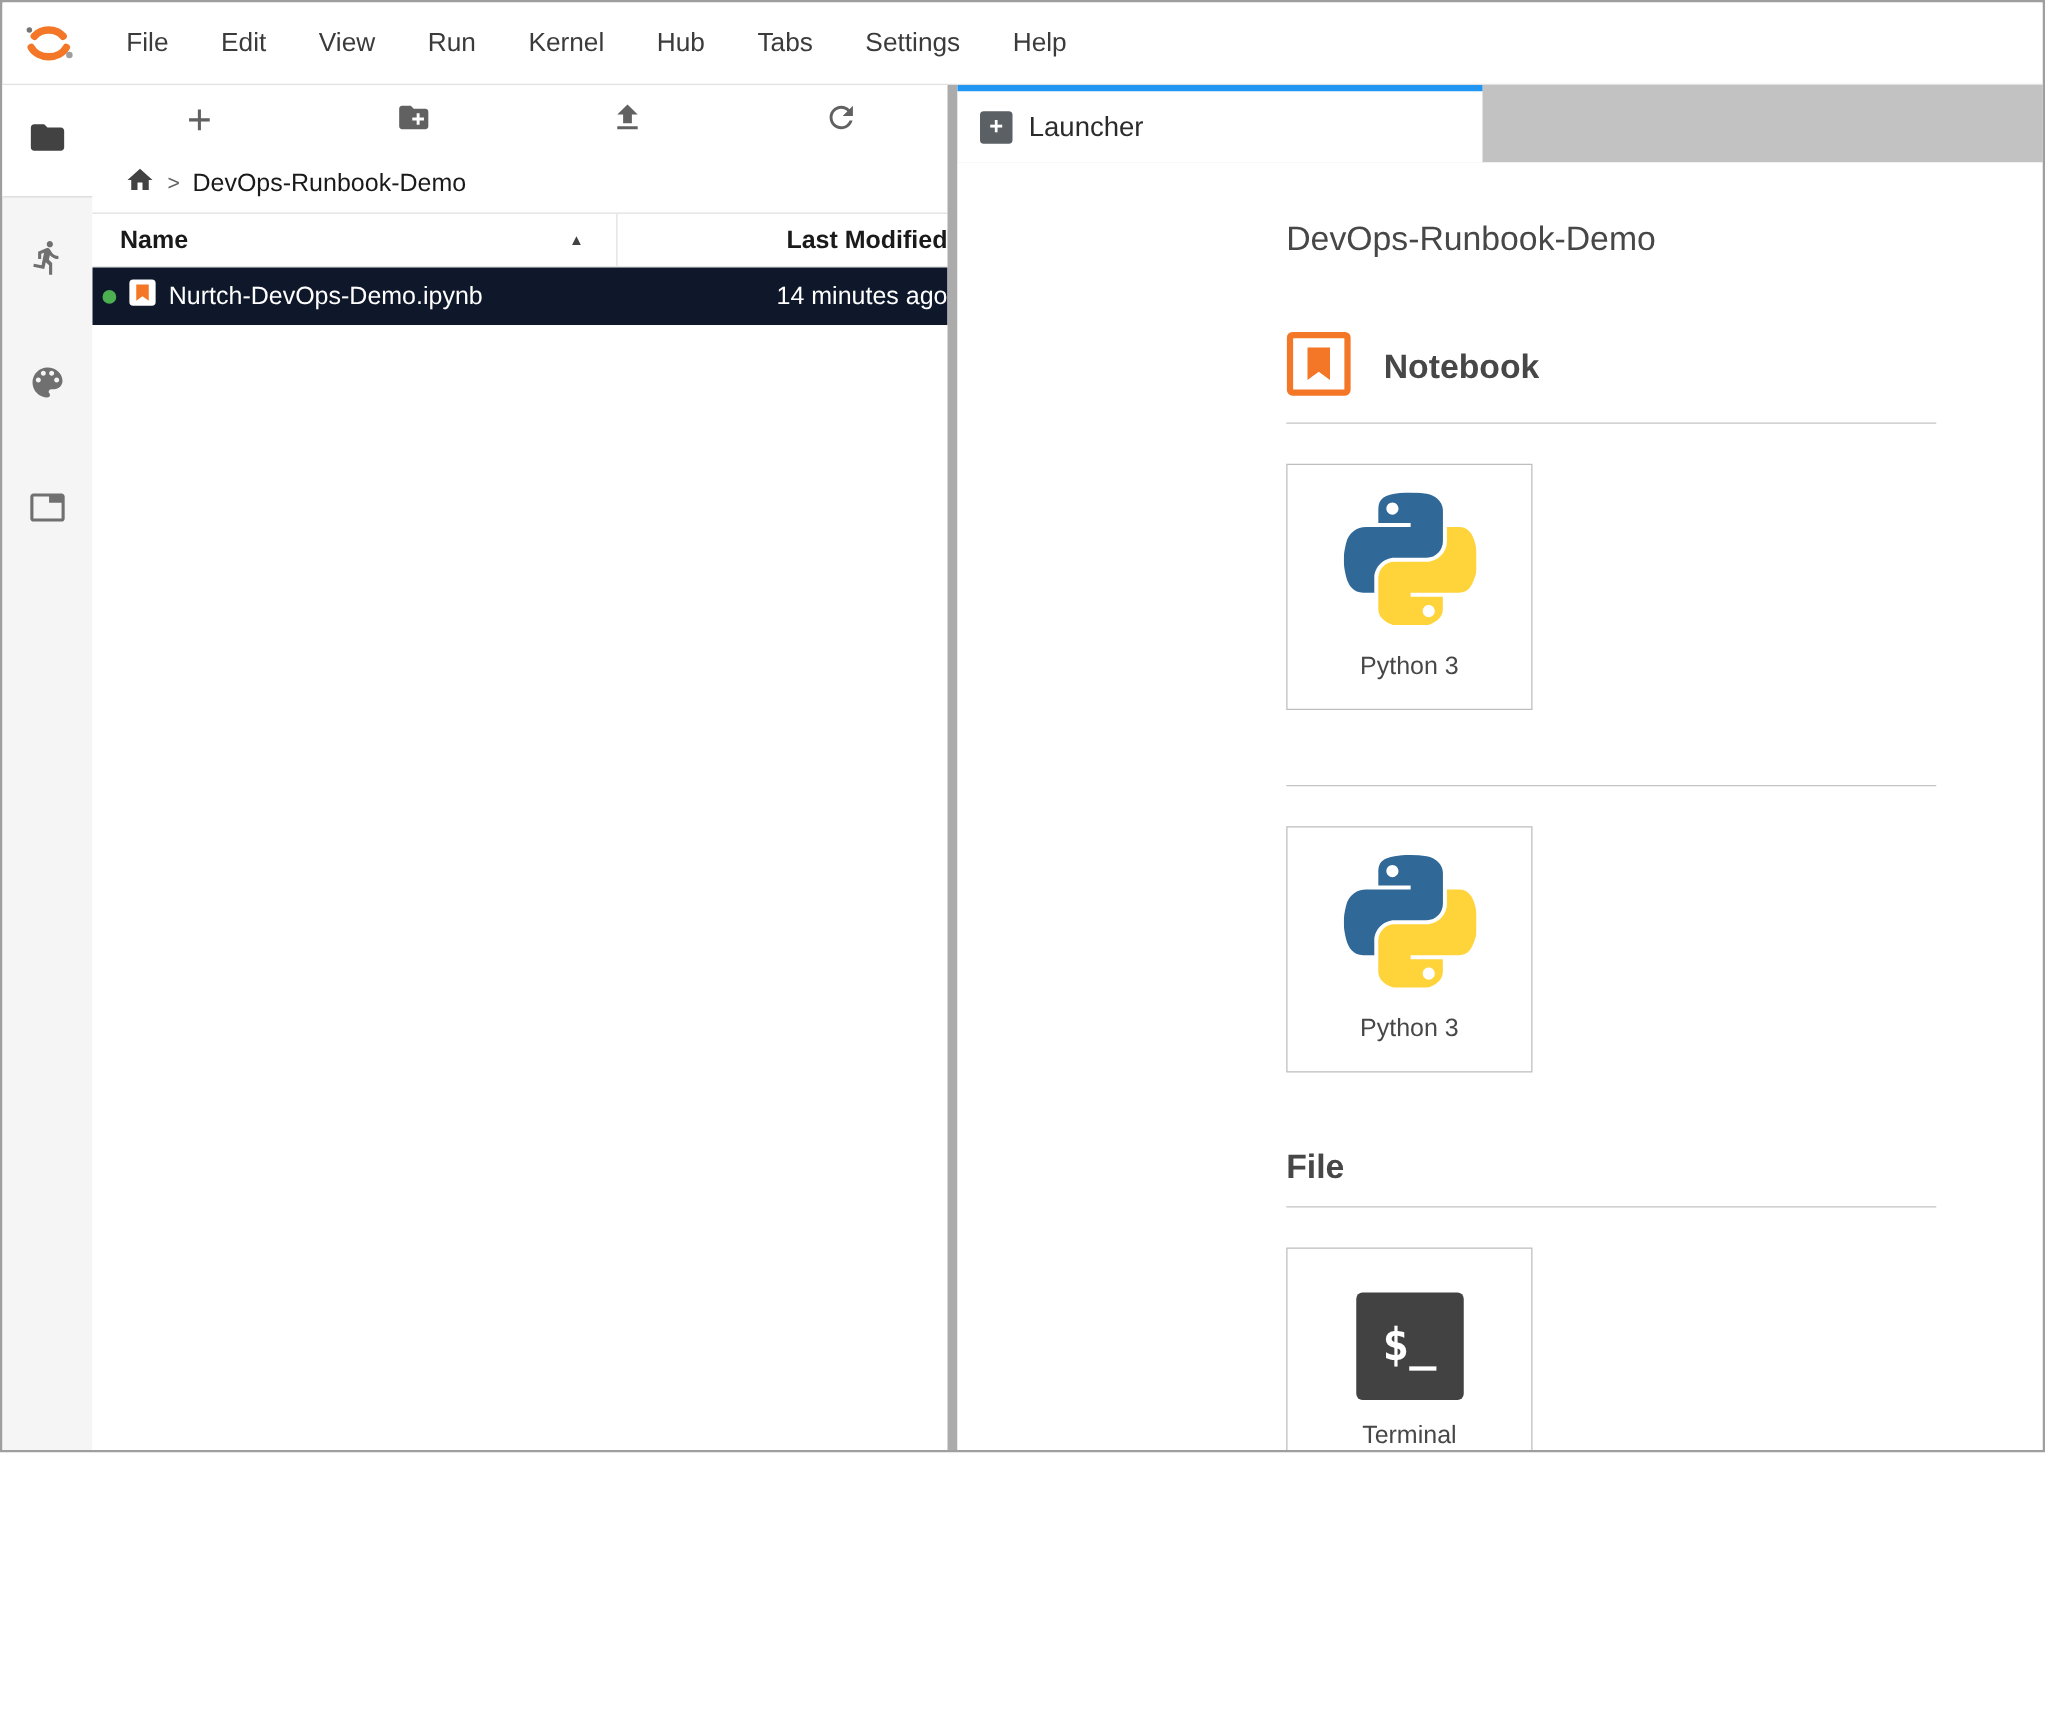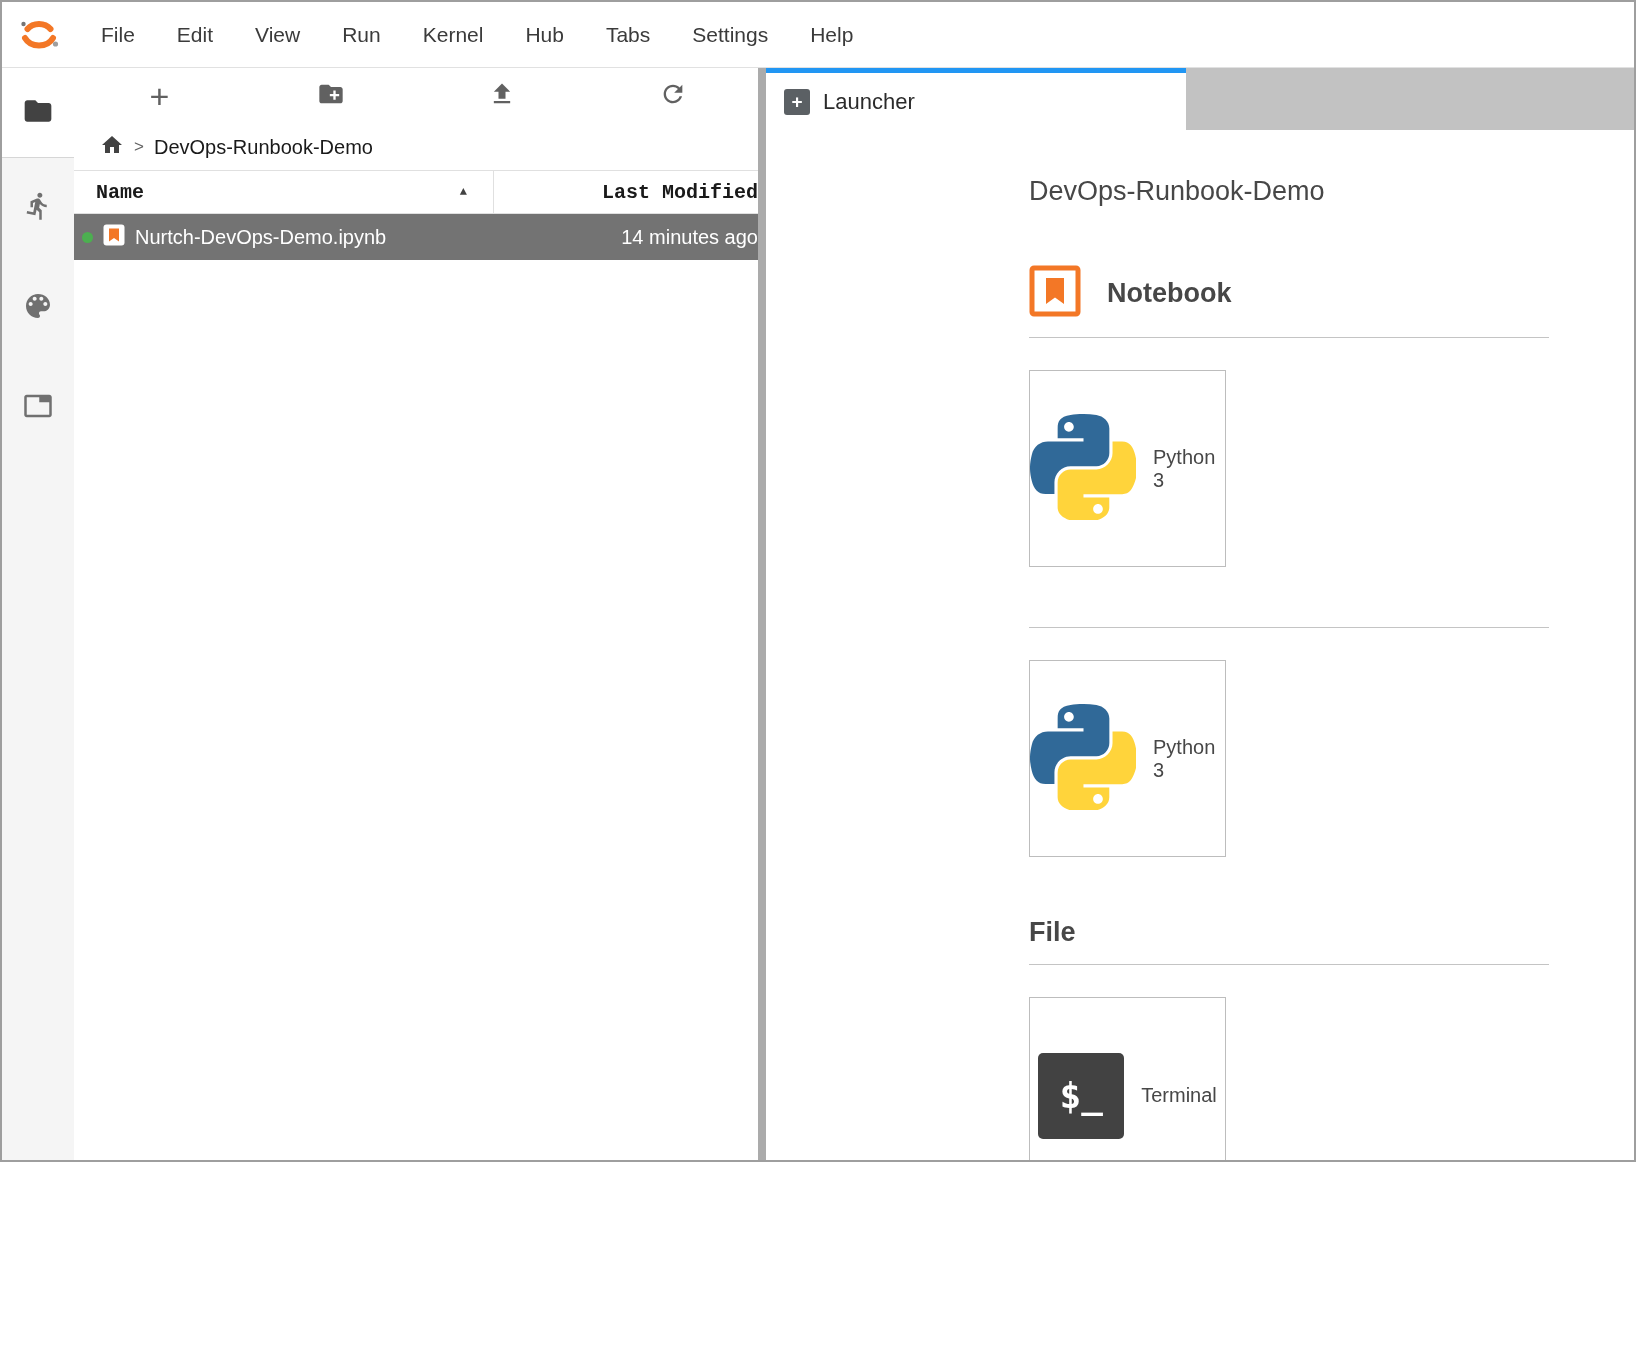--- a/index.html
+++ b/index.html
@@ -18,43 +18,43 @@
   .activity-tile { height:90px; background:#fff; border-bottom:1px solid #d6d6d6; display:flex; align-items:center; justify-content:center; }
   .activity-btn { height:100px; display:flex; align-items:center; justify-content:center; }
 
   
   .fb { width:684px; background:#fff; display:flex; flex-direction:column; flex:0 0 auto; }
   .fb-toolbar { height:56px; display:flex; align-items:center; flex:0 0 auto; }
   .tb-btn { flex:1; height:100%; display:flex; align-items:center; justify-content:center; cursor:pointer; }
   .plus-glyph { font-size:34px; color:#616161; font-weight:400; line-height:1; }
   .crumbs { height:46px; display:flex; align-items:center; padding-left:26px; gap:10px; font-size:20px; color:#1a1a1a; flex:0 0 auto; }
   .crumb-sep { color:#616161; font-size:17px; }
-  .fb-head { height:44px; display:flex; align-items:center; border-top:1px solid #e0e0e0; border-bottom:1px solid #e0e0e0; font-weight:bold; font-size:20px; color:#1a1a1a; flex:0 0 auto;font-family:Liberation Mono, monospace; }
+  .fb-head { height:44px; display:flex; align-items:center; border-top:1px solid #e0e0e0; border-bottom:1px solid #e0e0e0; font-weight:bold; font-size:20px; color:#1a1a1a; flex:0 0 auto; }
   .head-name { width:420px; height:100%; padding-left:22px; display:flex; align-items:center; justify-content:space-between; border-right:1px solid #e0e0e0; }
   .sort-caret { font-size:12px; color:#424242; margin-right:26px; }
   .head-mod { flex:1; text-align:right; }
-  .fb-row { height:46px; display:flex; align-items:center; background:#737373; color:#fff; font-size:20px; cursor:pointer; flex:0 0 auto; }
+  .fb-row { height:46px; display:flex; align-items:center; background:#0f172a; color:#fff; font-size:20px; cursor:pointer; flex:0 0 auto; }
   .row-name { width:420px; display:flex; align-items:center; padding-left:8px; gap:9px; overflow:hidden; }
   .run-dot { width:11px; height:11px; border-radius:50%; background:#4caf50; flex:0 0 auto; }
   .row-mod { flex:1; text-align:right; }
 
   .gutter { width:8px; background:#ababab; flex:0 0 auto; }
 
   
   .main { flex:1; display:flex; flex-direction:column; min-width:0; }
   .tabbar { height:62px; background:#c2c2c2; display:flex; flex:0 0 auto; }
   .tab { width:420px; background:#fff; border-top:5px solid #2196f3; display:flex; align-items:center; gap:13px; padding-left:18px; font-size:22px; color:#2b2b2b; cursor:default; }
   .tab-icon { width:26px; height:26px; background:#5b6064; border-radius:3px; color:#fff; display:flex; align-items:center; justify-content:center; font-size:19px; font-weight:bold; flex:0 0 auto; }
   .content { flex:1; background:#fff; padding:46px 0 0 263px; overflow:hidden; }
   .lc-title { font-size:27px; color:#474747; margin-bottom:58px; font-weight:normal; }
   .sec-head { display:flex; align-items:center; gap:26px; margin-bottom:16px; }
   .sec-label { font-size:27px; color:#474747; font-weight:bold; }
   .sec-rule { width:520px; border:none; border-top:1px solid #c4c4c4; margin:0 0 32px 0; }
   .cards { display:flex; gap:34px; margin-bottom:60px; }
-  .card { width:197px; height:197px; background:#fff; border:1px solid #bdbdbd; display:flex; flex-direction:row; align-items:center; justify-content:center; gap:17px; cursor:pointer; }
+  .card { width:197px; height:197px; background:#fff; border:1px solid #bdbdbd; display:flex; flex-direction:column; align-items:center; justify-content:center; gap:17px; cursor:pointer; }
   .card-label { font-size:20px; color:#474747; }
   .terminal-glyph { width:86px; height:86px; background:#424242; border-radius:5px; color:#fff; display:flex; align-items:center; justify-content:center; font-family:"DejaVu Sans Mono", monospace; font-size:36px; font-weight:bold; }
 </style>
 </head>
 <body>
 
 <div class="window">
 
   <header class="menubar">
     <span class="logo">

